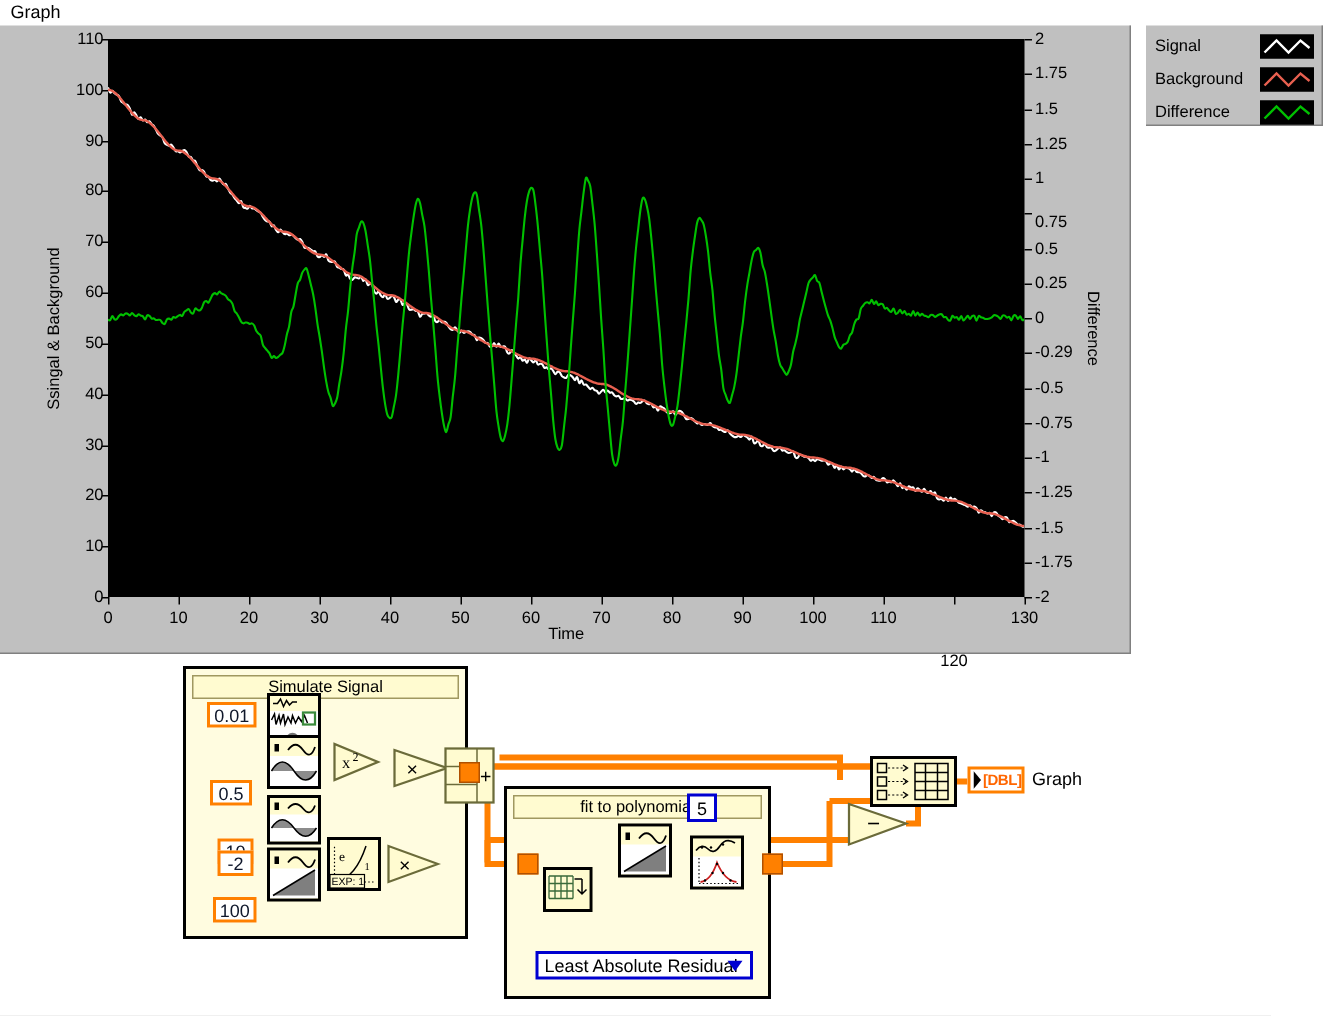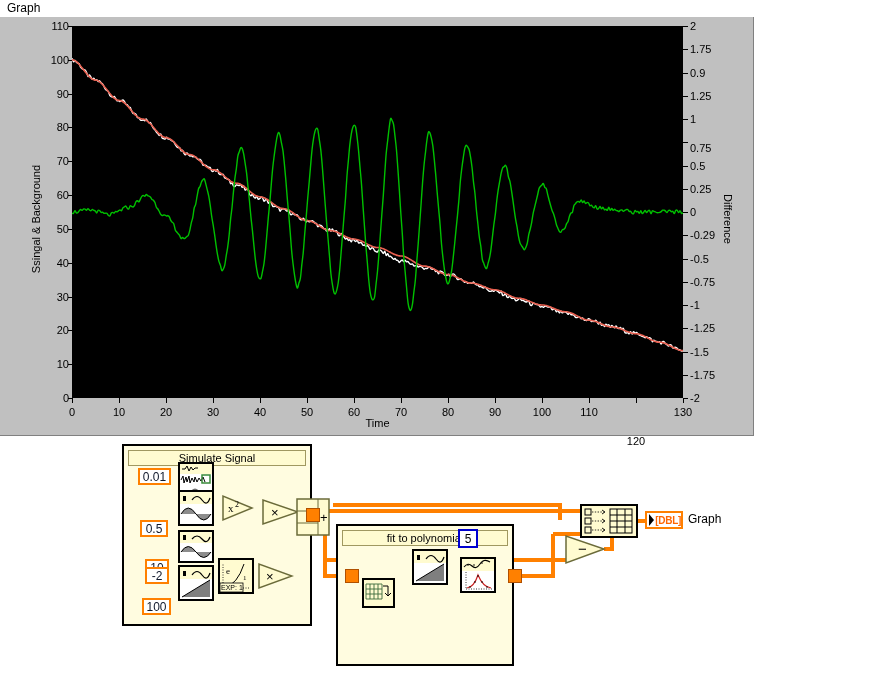--- a/index.html
+++ b/index.html
@@ -223,21 +223,21 @@
         <div class="tl" style="top: 9px;">110</div>
         <div class="tk" style="top: 9px;"></div>
       </div>
     <div class="ylabel-left">Ssingal &amp; Background</div>
 
     <div class="yaxis-right" id="yaxis-right">
         <div class="tl" style="top: 9px;">2</div>
         <div class="tk" style="top: 9px;"></div>
         <div class="tl" style="top: 32.25px;">1.75</div>
         <div class="tk" style="top: 32.25px;"></div>
-        <div class="tl" style="top: 55.5px;">0.9</div>
+        <div class="tl" style="top: 55.5px;">1.5</div>
         <div class="tk" style="top: 55.5px;"></div>
         <div class="tl" style="top: 78.75px;">1.25</div>
         <div class="tk" style="top: 78.75px;"></div>
         <div class="tl" style="top: 102px;">1</div>
         <div class="tk" style="top: 102px;"></div>
         <div class="tl" style="top: 131px;">0.75</div>
         <div class="tk" style="top: 125.25px;"></div>
         <div class="tl" style="top: 148.5px;">0.5</div>
         <div class="tk" style="top: 148.5px;"></div>
         <div class="tl" style="top: 171.75px;">0.25</div>
@@ -289,20 +289,40 @@
         <div class="tl" style="left: 517px;">110</div>
         <div class="tk" style="left: 517px;"></div>
         <div class="tl" style="left: 564px; margin-top: 29px;">120</div>
         <div class="tk" style="left: 564px;"></div>
         <div class="tl" style="left: 611px;">130</div>
         <div class="tk" style="left: 611px;"></div>
       </div>
     <div class="xlabel">Time</div>
   </div>
 
+  <div class="legend" id="legend">
+      <div class="legend-row" style="top: 4px;">
+        <span class="legend-label">Signal</span>
+        <span class="legend-swatch"><svg width="34" height="14" viewBox="0 0 34 14">
+            <path d="M2,11 L10,3 L18,11 L26,3 L32,8" stroke="#ffffff" fill="none" stroke-width="1.6"></path>
+          </svg></span>
+      </div>
+      <div class="legend-row" style="top: 26px;">
+        <span class="legend-label">Background</span>
+        <span class="legend-swatch"><svg width="34" height="14" viewBox="0 0 34 14">
+            <path d="M2,11 L10,3 L18,11 L26,3 L32,8" stroke="#e86050" fill="none" stroke-width="1.6"></path>
+          </svg></span>
+      </div>
+      <div class="legend-row" style="top: 48px;">
+        <span class="legend-label">Difference</span>
+        <span class="legend-swatch"><svg width="34" height="14" viewBox="0 0 34 14">
+            <path d="M2,11 L10,3 L18,11 L26,3 L32,8" stroke="#00c000" fill="none" stroke-width="1.6"></path>
+          </svg></span>
+      </div>
+    </div>
 
   <svg class="bd" width="882" height="677">
 
     <g stroke="#ff8000" fill="none" stroke-width="4">
 
       <path d="M170,477 L178,477"></path>
 
       <path d="M214,471 L283,471 L283,503"></path>
 
       <path d="M170,529 L178,529"></path>
@@ -516,20 +536,24 @@
       <circle cx="8" cy="28" r="0.8" fill="#000"></circle>
         <circle cx="13" cy="23" r="0.8" fill="#000"></circle>
       <circle cx="16" cy="17" r="0.8" fill="#000"></circle>
         <circle cx="20" cy="23" r="0.8" fill="#000"></circle>
       <circle cx="25" cy="28" r="0.8" fill="#000"></circle>
     </svg>
   </div>
 
   <div class="bluebox" style="left:458px; top:529px; width:20px; height:19px;">5</div>
 
+  <div class="dropdown" style="left:357px; top:634px; width:145px; height:19px;">
+    <span>Least Absolute Residual</span>
+    <span class="arr"></span>
+  </div>
 
   <div class="vinode" style="left:580px; top:504px; width:58px; height:34px;">
     <svg width="54" height="30" viewBox="0 0 54 30">
       <rect x="0" y="0" width="54" height="30" fill="#fffbd0"></rect>
       <g fill="none" stroke="#000" stroke-width="1">
         <rect x="3" y="3" width="6" height="6"></rect>
         <rect x="3" y="12" width="6" height="6"></rect>
         <rect x="3" y="21" width="6" height="6"></rect>
       </g>
       <g stroke="#000" stroke-width="0.8" stroke-dasharray="1.4,1.4">

